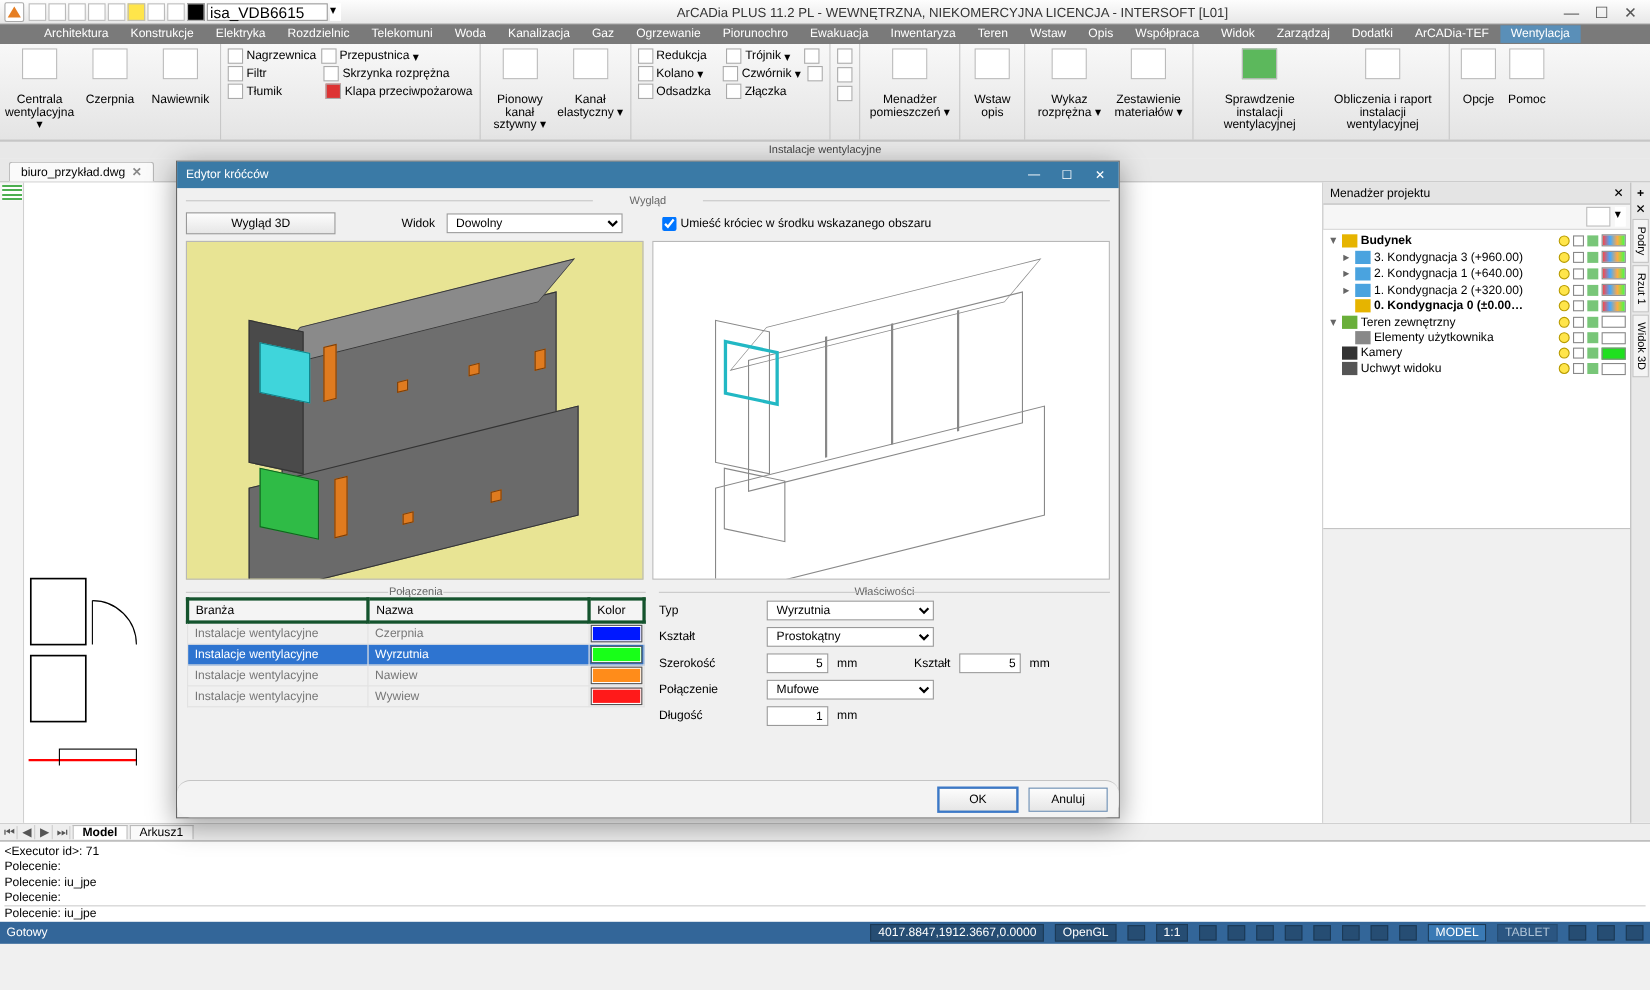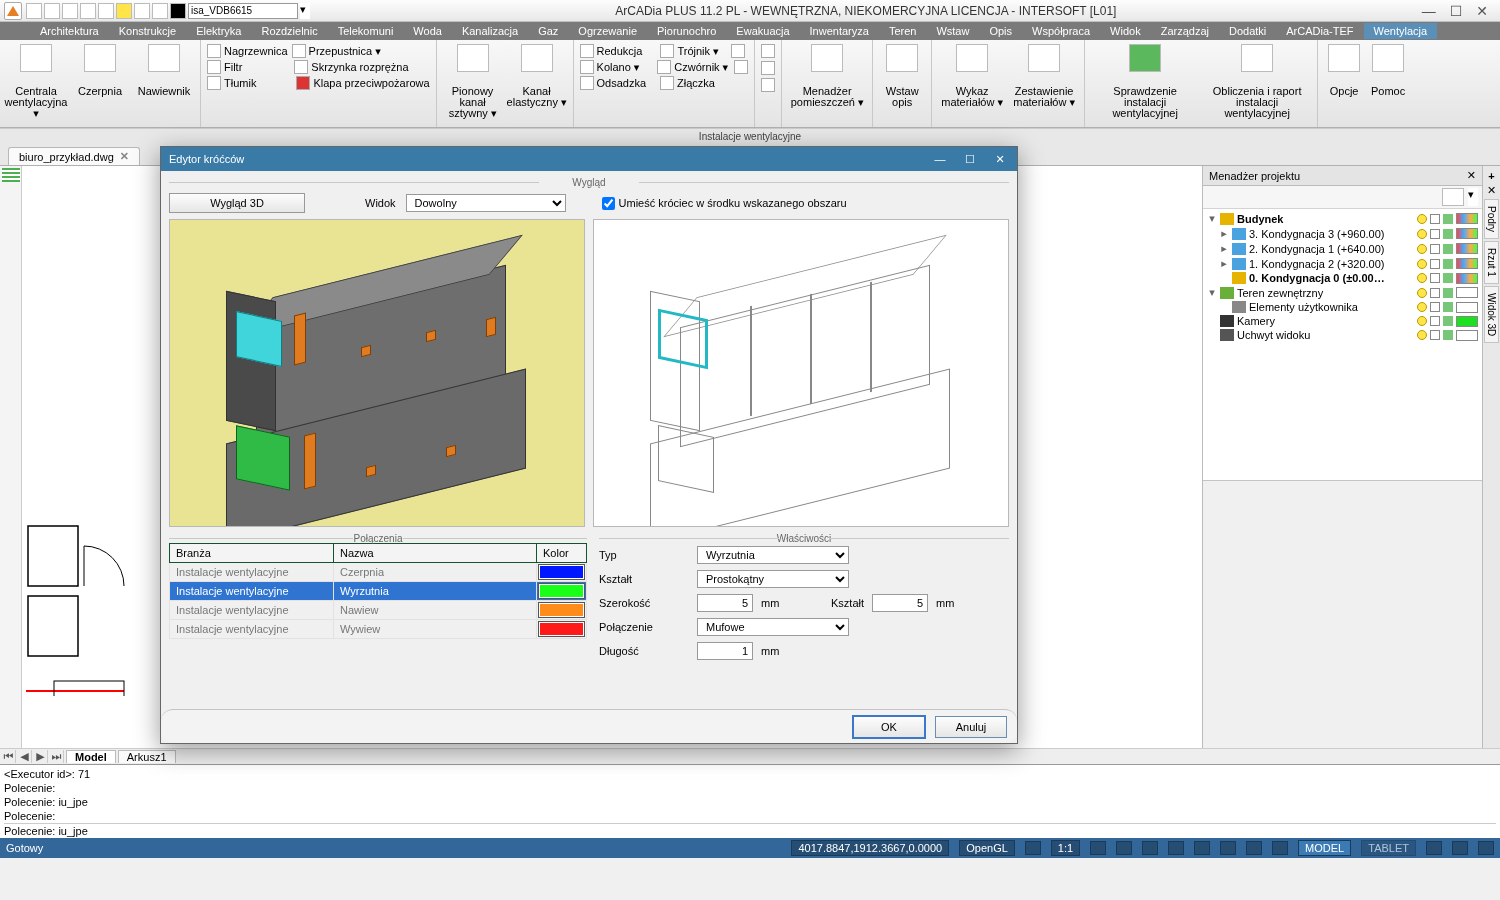--- a/index.html
+++ b/index.html
@@ -4,21 +4,21 @@
 <style>
 * { box-sizing: border-box; margin: 0; padding: 0; font-family: "Segoe UI", Tahoma, sans-serif; font-size: 11px; }
 body { background: #f0f0f0; width: 1500px; height: 900px; overflow: hidden; position: relative; }
 
 
 .titlebar { height: 22px; background: linear-gradient(#fdfdfd,#e8e8e8); display:flex; align-items:center; padding:0 4px; border-bottom:1px solid #c0c0c0;}
 .titlebar .logo { width:18px; height:18px; background:#fff; border:1px solid #aaa; border-radius:2px; display:flex; align-items:center; justify-content:center; margin-right:4px;}
 .titlebar .logo::after{content:"";width:0;height:0;border-left:6px solid transparent;border-right:6px solid transparent;border-bottom:10px solid #e67e22;}
 .titlebar .qat { display:flex; gap:2px; align-items:center; }
 .titlebar .qat span { width:16px; height:16px; border:1px solid #bbb; background:#fff; display:inline-block; }
-.titlebar .qat .sel { width:110px; height:16px; border:1px solid #999; background:#fff; font-size:10px; padding:0 2px; line-height:14px;}
+.titlebar .qat .sel { width:110px; height:16px; border:1px solid #999; background:#fff; font-size:14px; padding:0 2px; line-height:14px;}
 .titlebar .title { flex:1; text-align:center; color:#333; font-size:12px; }
 .titlebar .winbtns { display:flex; gap:14px; padding-right:8px; color:#555;}
 .titlebar .winbtns span{font-size:14px;cursor:default;}
 
 
 .menubar { height:18px; background:#7a7a7a; display:flex; align-items:center; padding:0 30px; gap:0; color:#fff; font-size:11px;}
 .menubar span{ padding:2px 10px; cursor:default; }
 .menubar .active{ background:#5a8fb8; }
 
 
@@ -95,21 +95,21 @@
 .dialog select,.dialog input[type=text]{border:1px solid #999;background:#fff;font-size:11px;height:18px;padding:0 4px;}
 .dialog .views{display:flex;gap:8px;height:308px;}
 .dialog .view{flex:1;border:1px solid #b8b8b8;position:relative;overflow:hidden;}
 .dialog .view.left{background:#e8e494;}
 .dialog .view.right{background:#fff;}
 .dialog .chk{display:flex;align-items:center;gap:4px;font-size:11px;}
 .dialog .lower{display:flex;gap:12px;flex:1;margin-top:4px;}
 .dialog .conn{flex:0 0 418px;display:flex;flex-direction:column;}
 .dialog .props{flex:1;display:flex;flex-direction:column;}
 .dialog table{width:100%;border-collapse:collapse;border:1px solid #c4c4c4;font-size:11px;}
-.dialog th{background:#f4f4f4;border:1px solid #14532d;padding:3px 6px;text-align:left;font-weight:normal;}
+.dialog th{background:#f4f4f4;border:3px solid #14532d;padding:3px 6px;text-align:left;font-weight:normal;}
 .dialog td{border:1px solid #e2e2e2;padding:3px 6px;color:#777;}
 .dialog tr.sel td{background:#2e74d0;color:#fff;}
 .dialog .colorcell{padding:2px;}
 .dialog .colorbox{height:14px;border:1px solid #fff;outline:1px solid #555;}
 .dialog .proprow{display:flex;align-items:center;gap:8px;margin:3px 0;font-size:11px;}
 .dialog .proprow .pl{width:90px;}
 .dialog .proprow .unit{width:24px;}
 .dialog .proprow input{width:56px;text-align:right;padding-left:44px;}
 .dialog .proprow select{width:152px;}
 .dialog .dbtns{height:34px;border-top:1px solid #c4c4c4;display:flex;justify-content:flex-end;align-items:center;gap:10px;padding:0 10px;background:#f3f3f3;border-radius:12px;}
@@ -307,21 +307,21 @@
       <div class="bigbtn" style="width:46px;">
         <div class="ico"></div>
         <div style="white-space:pre-line;">Wstaw
 opis</div>
       </div>
     </div>
   <div class="group" style="flex-direction:row;gap:4px;">
     <div class="bigbtn" style="width:68px;">
         <div class="ico"></div>
         <div style="white-space:pre-line;">Wykaz
-materiałów ▾</div>
+rozprężna ▾</div>
       </div>
     <div class="bigbtn" style="width:68px;">
         <div class="ico"></div>
         <div style="white-space:pre-line;">Zestawienie
 materiałów ▾</div>
       </div>
   </div>
   <div class="group" style="flex-direction:row;gap:4px;">
     <div class="bigbtn" style="width:108px;">
         <div class="ico" style="background:#5cb85c;"></div>

